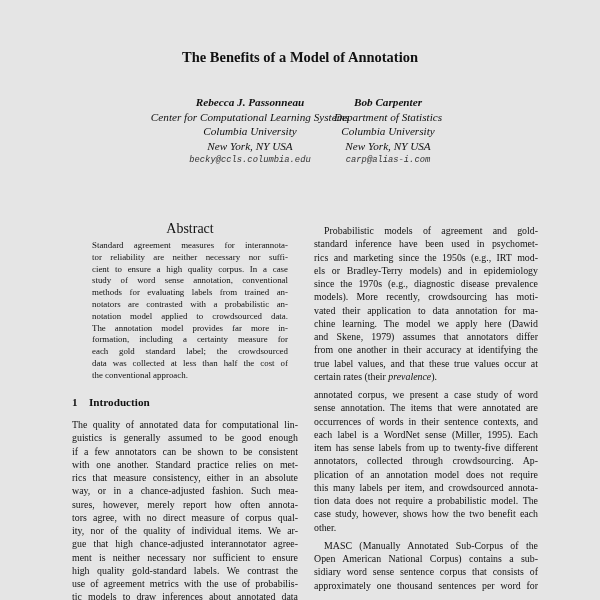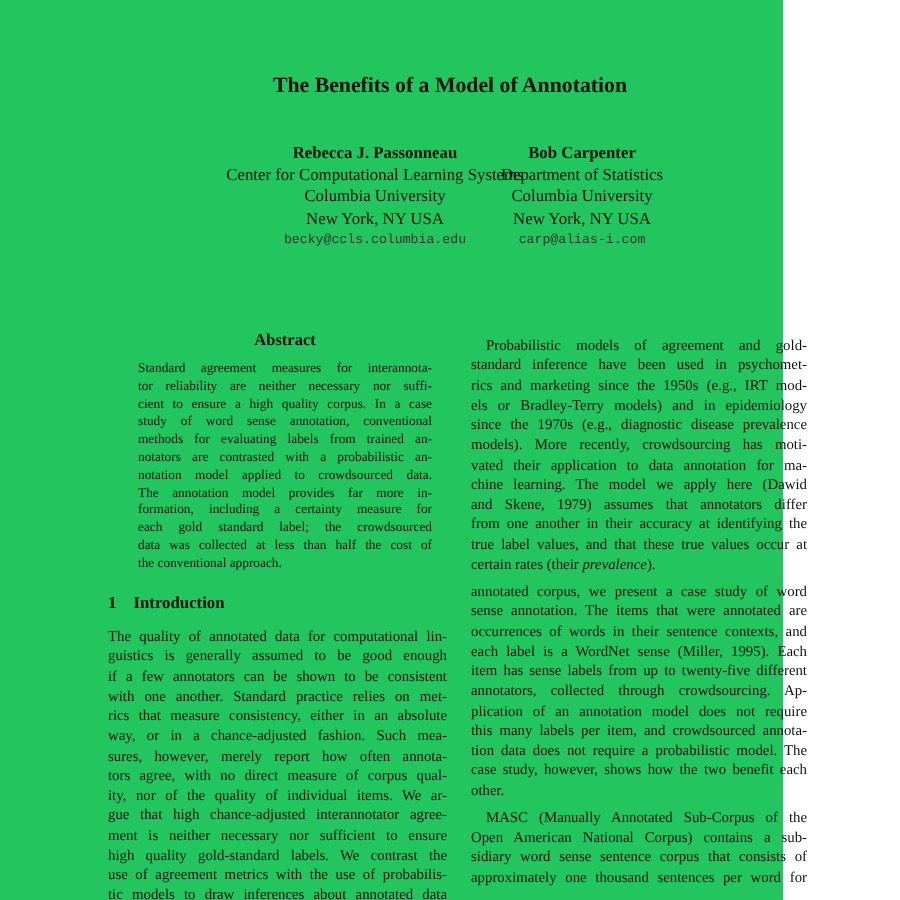--- a/index.html
+++ b/index.html
@@ -1,24 +1,24 @@
 <!DOCTYPE html>
 <html><head>
 <meta charset="utf-8">
 <style>
   html, body { margin: 0; padding: 0; background: #ffffff; }
   body { width: 600px; height: 600px; overflow: hidden; position: relative; font-family: "Liberation Serif", serif; color: #111; }
-  .page { position: absolute; left: 0; top: 0; width: 522px; height: 600px; background: #22c55e; }
+  .page { position: absolute; left: 0; top: 0; width: 600px; height: 600px; background: #e5e5e5; }
   .title { position: absolute; top: 49px; left: 0; width: 600px; text-align: center; font-weight: bold; font-size: 14.5px; }
-  .author { position: absolute; top: 95px; text-align: center; font-size: 11.2px; line-height: 14.6px; }
+  .author { position: absolute; top: 95px; text-align: center; font-size: 11.2px; line-height: 14.6px; font-style: italic; }
   .author.a1 { left: 100px; width: 300px; }
   .author.a2 { left: 288px; width: 200px; }
   .author .name { font-weight: bold; }
   .author .email { font-family: "Liberation Mono", monospace; font-size: 8.8px; color: #333; }
-  .abs-title { position: absolute; top: 221px; left: 95px; width: 190px; text-align: center; font-weight: bold; font-size: 11px; }
+  .abs-title { position: absolute; top: 221px; left: 95px; width: 190px; text-align: center; font-weight: normal; font-size: 14px; }
   .abs-body { position: absolute; top: 240px; left: 92px; width: 196px; font-size: 8.9px; line-height: 11.8px; }
   .col-line { display: block; white-space: nowrap; text-align: justify; text-align-last: justify; }
   .col-line.last { text-align-last: left; }
   .sec-title { position: absolute; top: 396px; left: 72px; font-weight: bold; font-size: 11.2px; }
   .sec-title .num { display: inline-block; width: 17px; }
   .left-body { position: absolute; top: 418px; left: 72px; width: 226px; font-size: 9.9px; line-height: 13.25px; }
   .right-body { position: absolute; top: 224px; left: 314px; width: 224px; font-size: 9.9px; line-height: 13.25px; }
   .para-gap { height: 5px; }
   .indent { padding-left: 10px; }
   em { }

